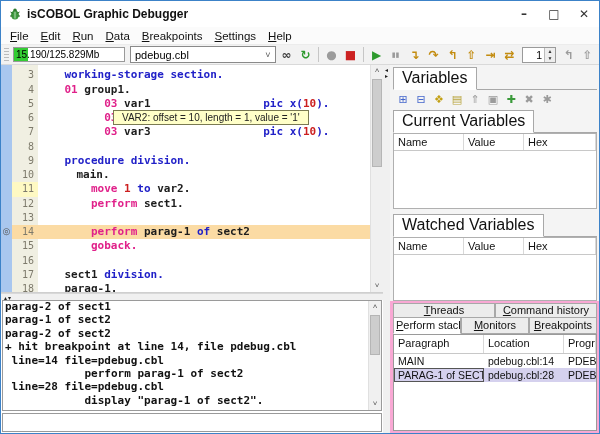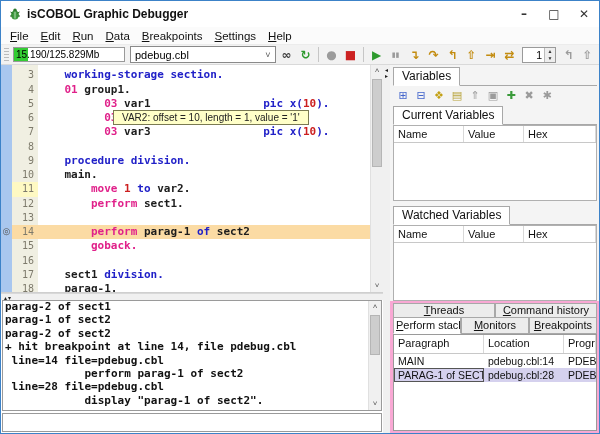--- a/index.html
+++ b/index.html
@@ -72,21 +72,21 @@
   .console{flex:1;position:relative;background:#fff;border:1px solid #9a9a9a;margin:0 1px;
     overflow:hidden;min-height:0;}
   .con-lines{position:absolute;left:2px;top:-1px;right:14px;}
   .conline{white-space:pre;font-family:"DejaVu Sans Mono",monospace;font-size:11px;
     font-weight:bold;color:#111;height:13.4px;line-height:13.4px;overflow:hidden;}
   .cmdinput{height:19px;margin:2px 1px 1px 1px;border:1px solid #9a9a9a;background:#fff;
     font-size:11px;padding:0 3px;font-family:"DejaVu Sans Mono",monospace;flex:none;outline:none;}
   
   .varspanel{height:236px;flex:none;display:flex;flex-direction:column;padding:2px 2px 0 3px;background:#f4f4f4;}
   .tabrow{display:flex;align-items:flex-end;border-bottom:1px solid #a8a8a8;flex:none;}
-  .tab{font-size:12px;color:#111;padding:1px 8px 2px 8px;border:1px solid #a8a8a8;margin-bottom:-1px;
+  .tab{font-size:16px;color:#111;padding:1px 8px 2px 8px;border:1px solid #a8a8a8;margin-bottom:-1px;
     background:#ececec;white-space:nowrap;overflow:hidden;text-overflow:clip;}
   .tab.sel{background:#fff;border-bottom:1px solid #fff;}
   .vtools{height:19px;display:flex;align-items:center;gap:2px;padding:1px 2px;flex:none;background:#f4f4f4;}
   .vbtn{width:16px;height:15px;display:flex;align-items:center;justify-content:center;
     font-size:11px;font-family:"DejaVu Sans",sans-serif;}
   .vtable{border:1px solid #b0b0b0;background:#fff;display:flex;flex-direction:column;flex:none;}
   .thead{display:flex;border-bottom:1px solid #c8c8c8;flex:none;background:#fff;}
   .th{font-size:11px;color:#111;padding:2px 0 2px 4px;border-right:1px solid #d8d8d8;overflow:hidden;white-space:nowrap;}
   .tbody{background:#fff;}
   .trow{display:flex;height:14px;line-height:14px;}
@@ -214,21 +214,21 @@
               <div class="lcode"></div>
             </div>
             <div class="crow">
               <div class="strip" style="background: rgb(169, 199, 239);"></div>
               <div class="lnum" style="background: rgb(240, 239, 226);">9</div>
               <div class="lcode"><span style="color: rgb(33, 33, 200);">    procedure division.</span></div>
             </div>
             <div class="crow">
               <div class="strip" style="background: rgb(169, 199, 239);"></div>
               <div class="lnum" style="background: rgb(240, 239, 226);">10</div>
-              <div class="lcode"><span style="color: rgb(28, 28, 28);">    main.</span></div>
+              <div class="lcode"><span style="color: rgb(28, 28, 28); padding-left: 12px;">    main.</span></div>
             </div>
             <div class="crow">
               <div class="strip" style="background: rgb(169, 199, 239);"></div>
               <div class="lnum" style="background: #fef9c3;">11</div>
               <div class="lcode"><span style="color: rgb(28, 28, 28);">        </span><span style="color: rgb(224, 33, 138);">move</span><span style="color: rgb(28, 28, 28);"> </span><span style="color: rgb(204, 31, 31);">1</span><span style="color: rgb(28, 28, 28);"> </span><span style="color: rgb(33, 33, 200);">to</span><span style="color: rgb(28, 28, 28);"> var2.</span></div>
             </div>
             <div class="crow">
               <div class="strip" style="background: rgb(169, 199, 239);"></div>
               <div class="lnum" style="background: rgb(240, 239, 226);">12</div>
               <div class="lcode"><span style="color: rgb(28, 28, 28);">        </span><span style="color: rgb(224, 33, 138);">perform</span><span style="color: rgb(28, 28, 28);"> sect1.</span></div>

